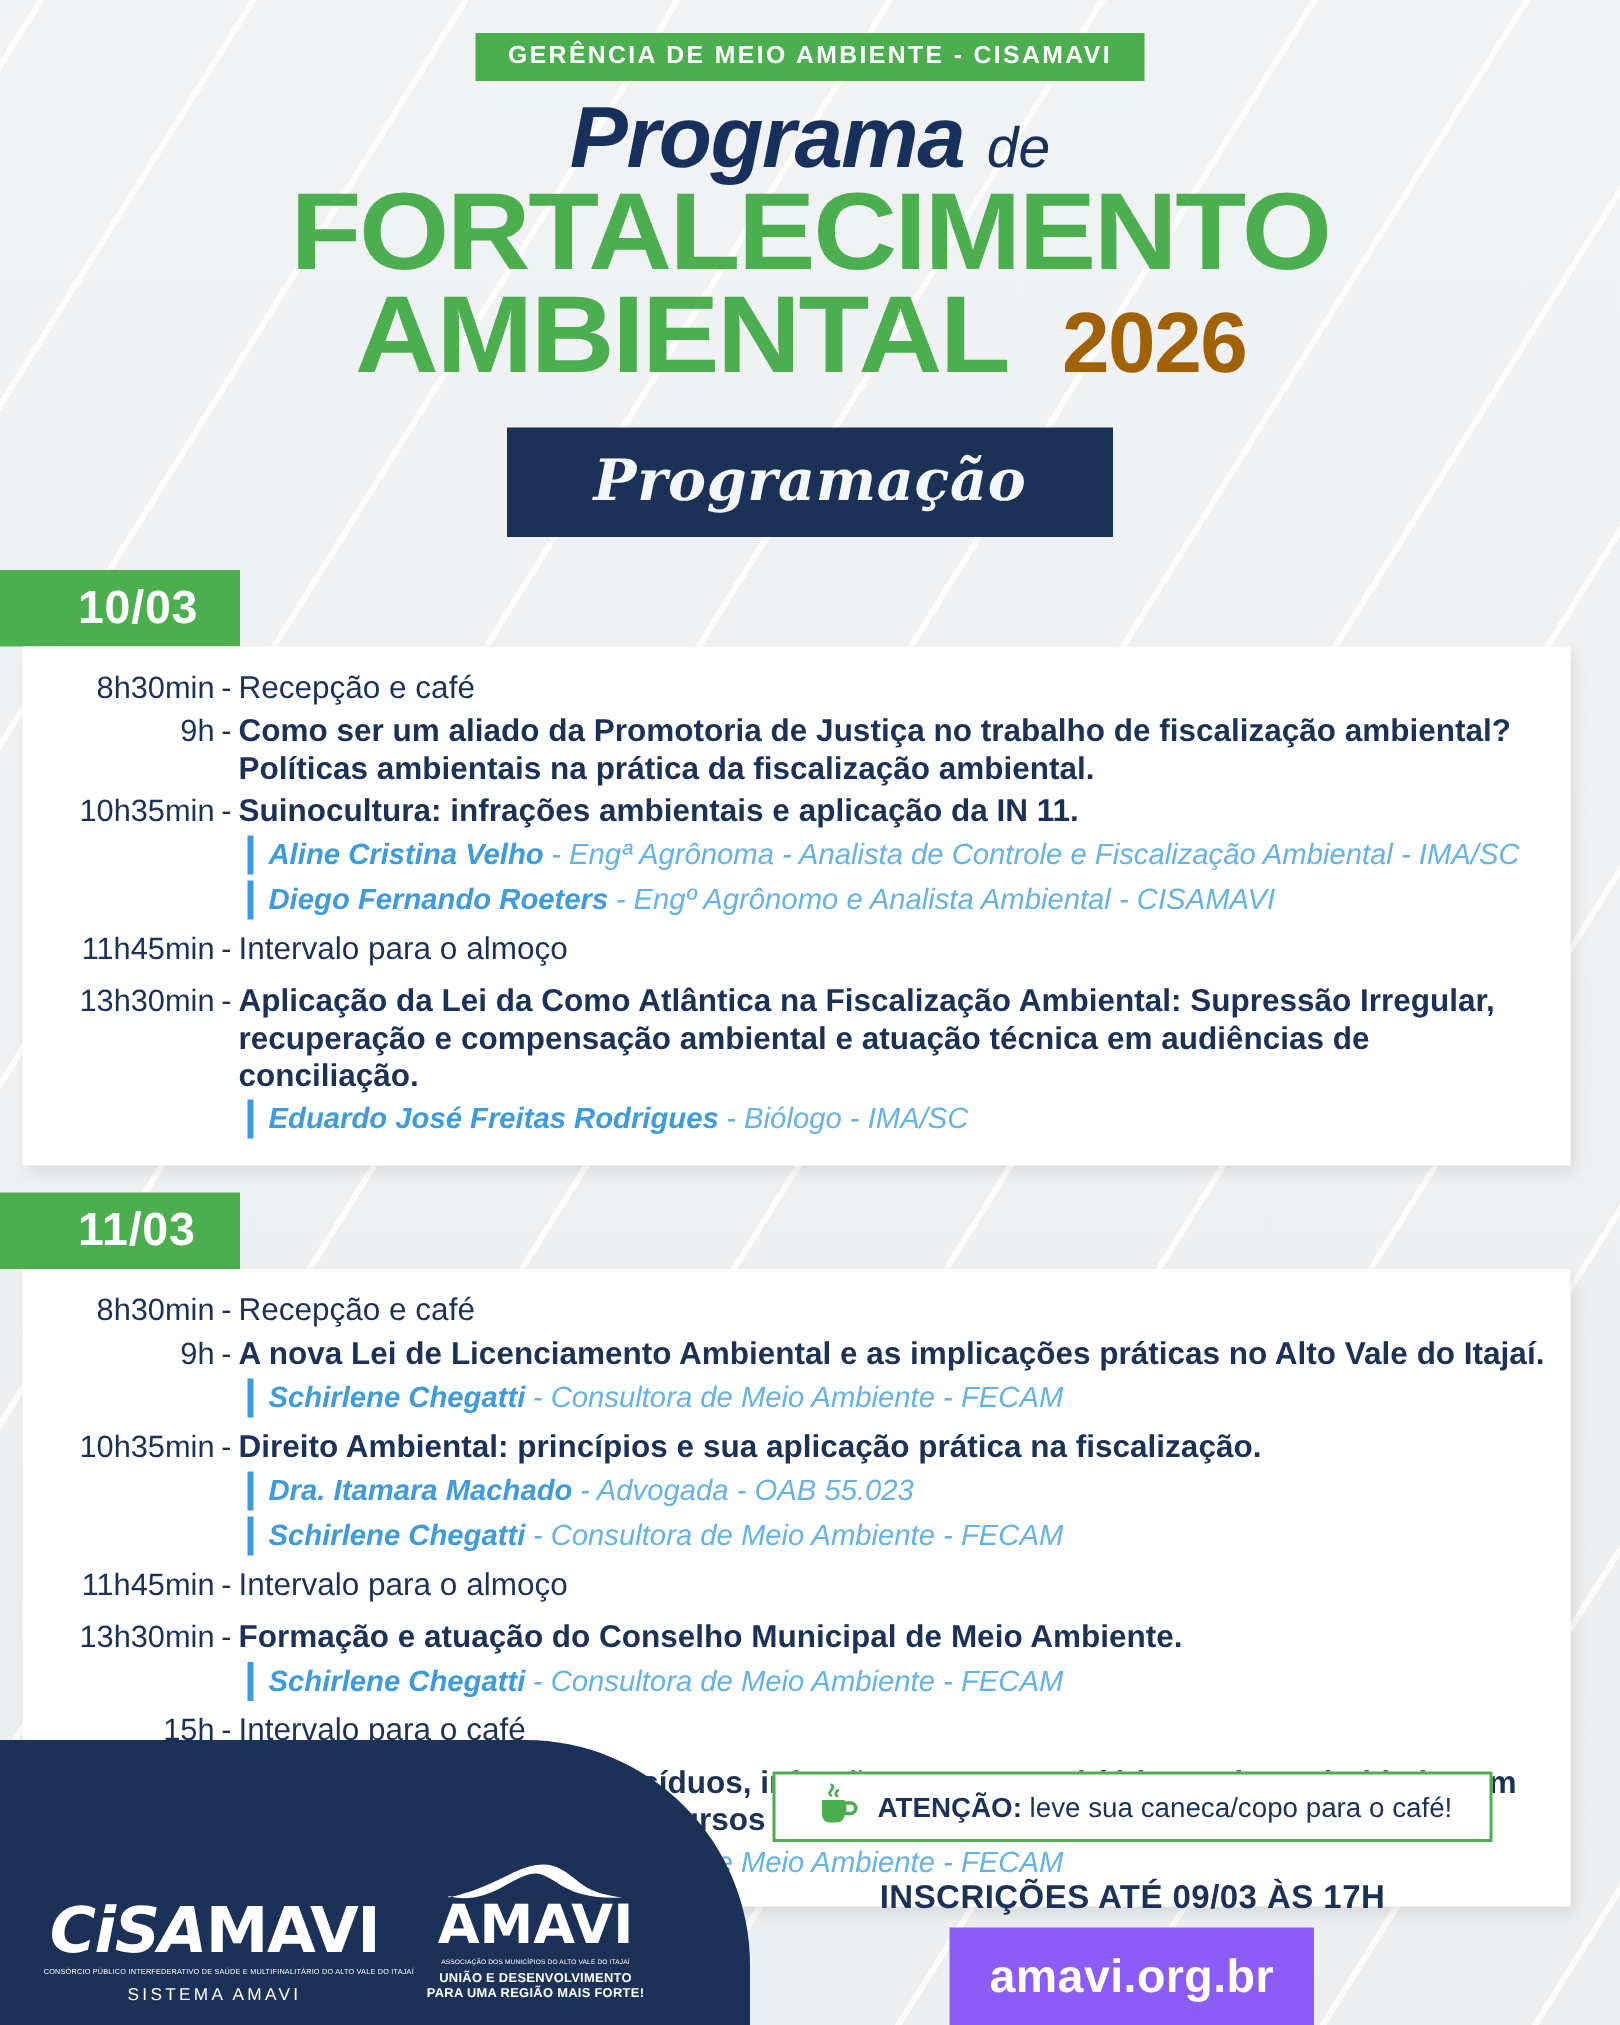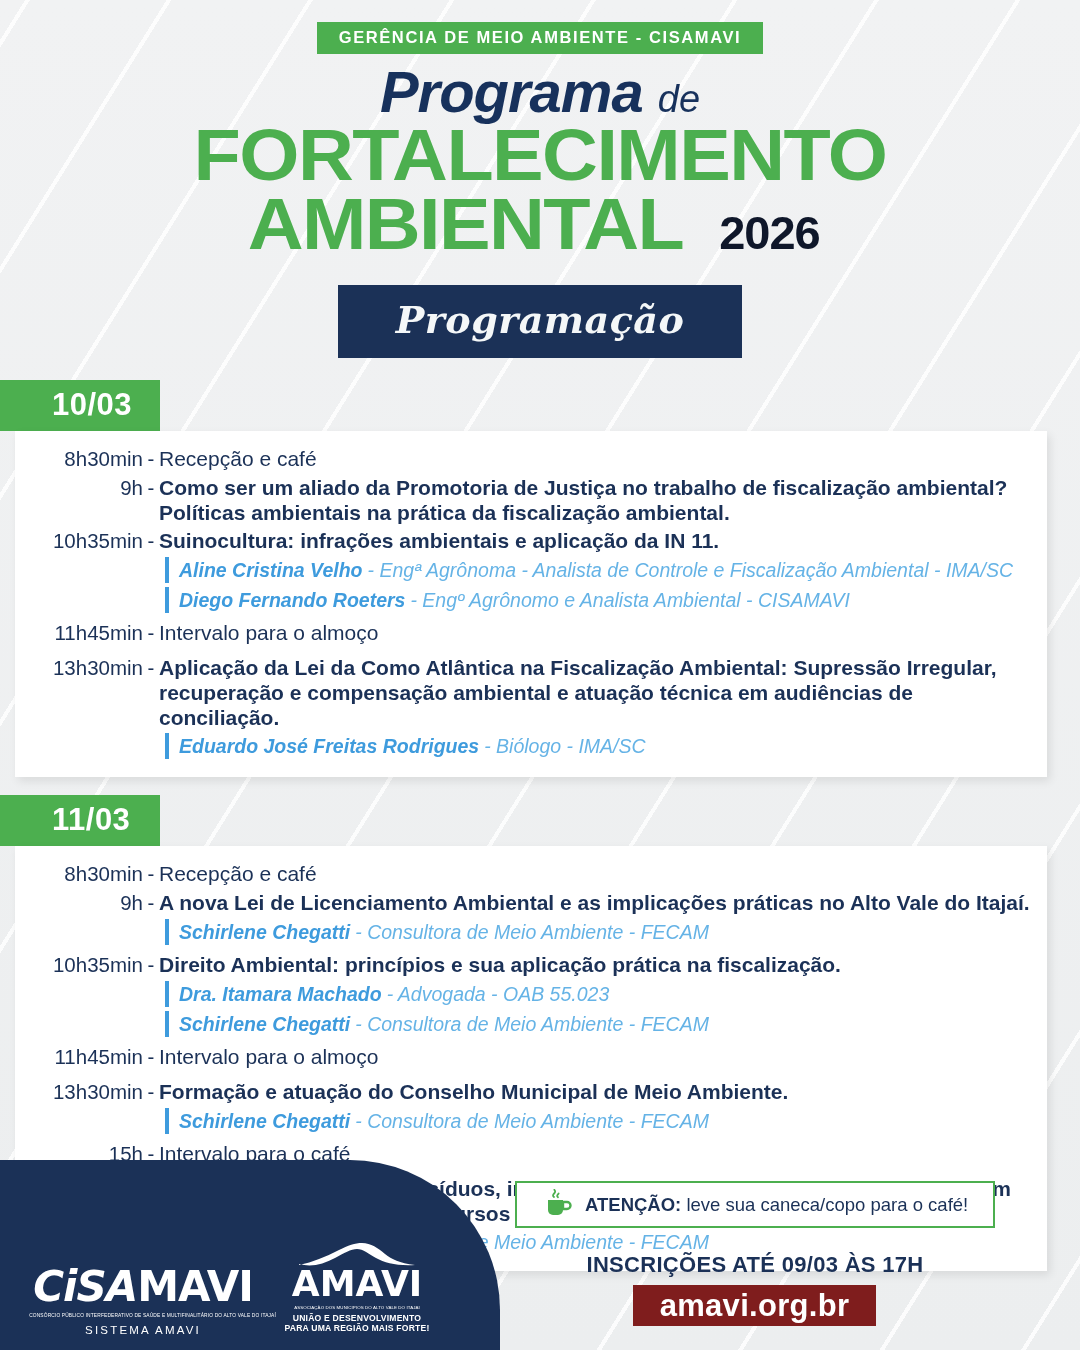--- a/index.html
+++ b/index.html
@@ -56,23 +56,23 @@
     color:#4caf4f;
     font-weight:bold;
     font-size:73px;
     line-height:.92;
     letter-spacing:-1.5px;
     font-stretch:condensed;
     transform:scaleX(1.06);
   }
   .t-row2{ line-height:.94; margin-top:2px; }
   .t-year{
-    color:#0f172a;
-    font-weight:bold;
-    font-size:47px;
+    color:#a16207;
+    font-weight:bold;
+    font-size:57px;
     letter-spacing:-1px;
     margin-left:48px;
   }
   .prog-wrap{ text-align:center; margin-top:28px; }
   .prog-badge{
     display:inline-block;
     background:#1b3157;
     padding:12px 58px 16px;
   }
   .prog-badge span{
@@ -225,22 +225,22 @@
   .insc{
     position:absolute;
     left:515px; top:1252px;
     width:480px; text-align:center;
     color:#1b3157; font-size:22px; font-weight:bold;
     letter-spacing:.3px;
   }
   .site-btn{
     position:absolute;
     left:633px; top:1285px;
-    width:243px; height:41px;
-    background:#7f1d1d;
+    width:243px; height:65px;
+    background:#8b5cf6;
     display:flex; align-items:center; justify-content:center;
   }
   .site-btn span{
     color:#ffffff; font-size:31px; font-weight:bold; letter-spacing:.3px;
   }
 </style>
 </head>
 <body>
 
 <div class="bg-stripes"></div>

